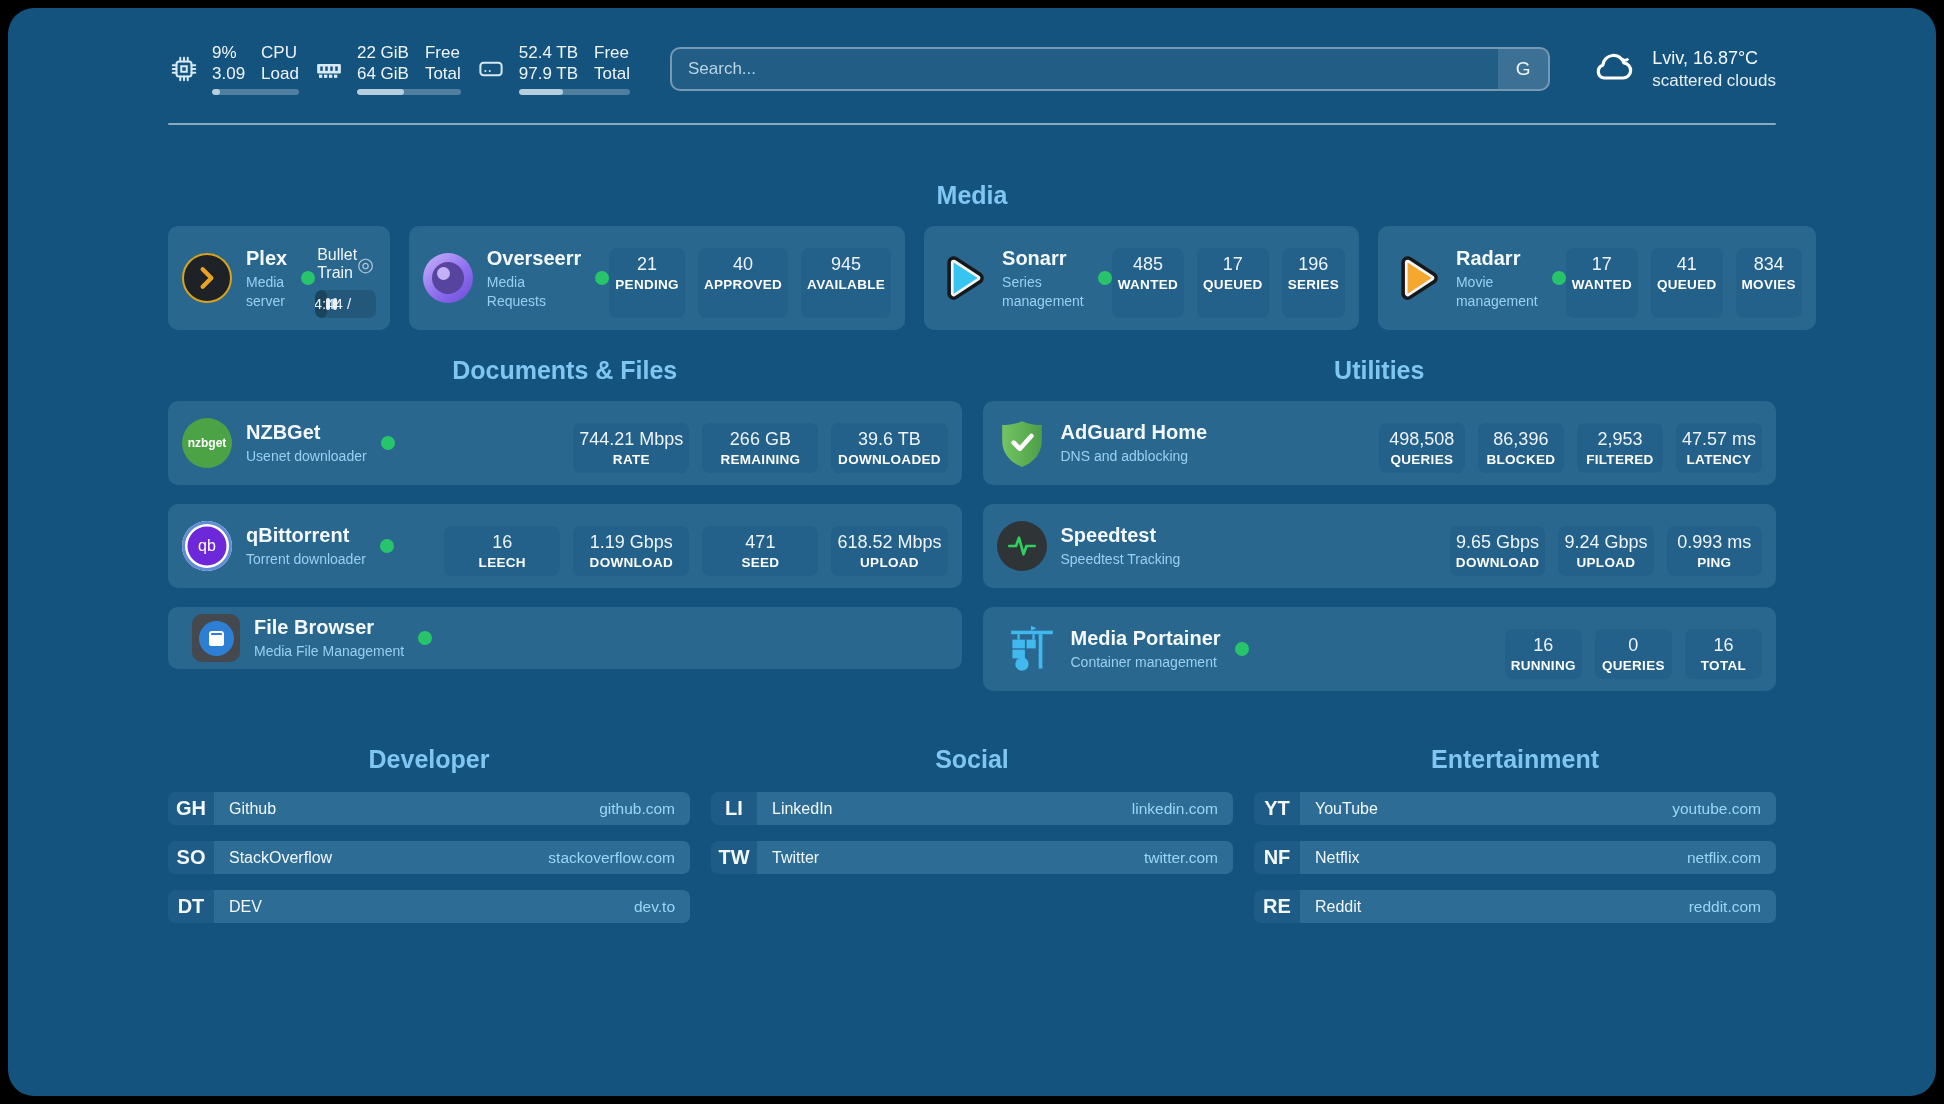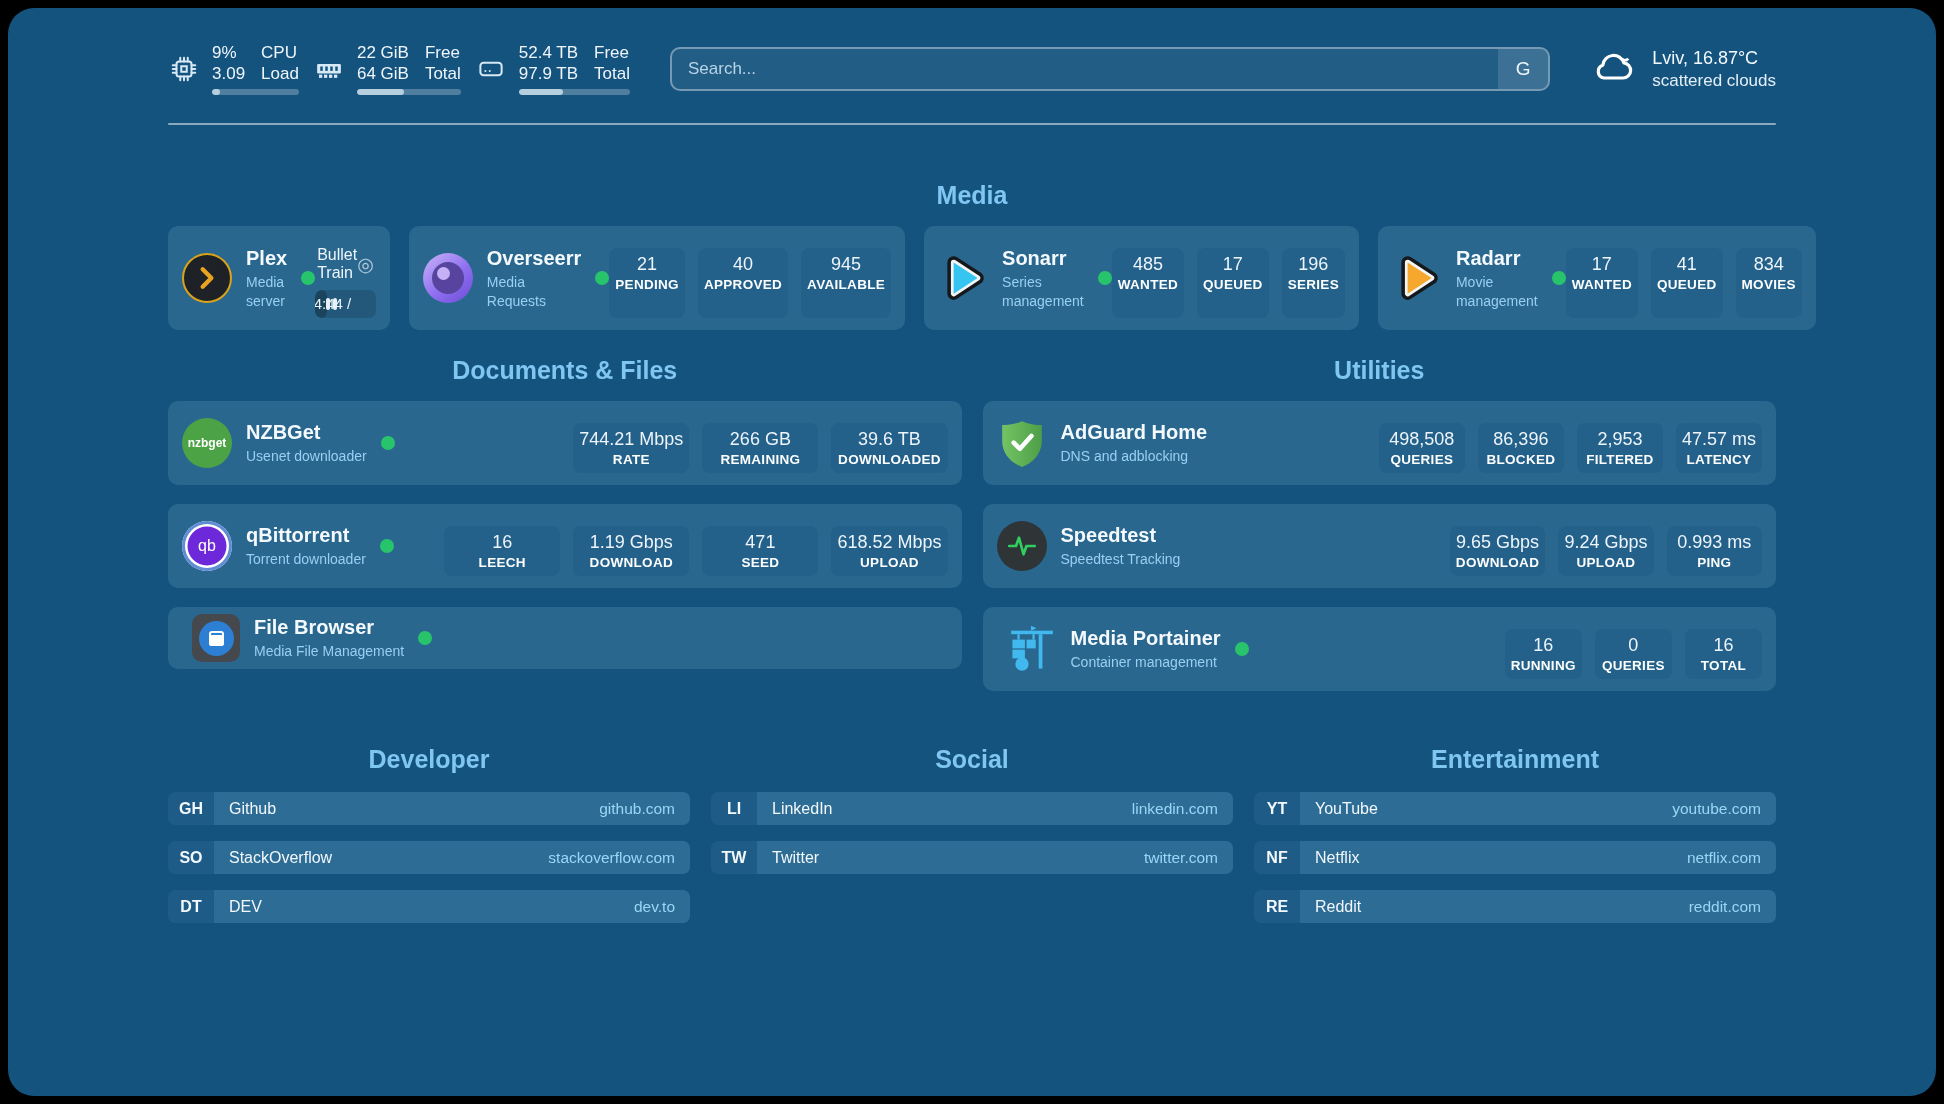--- a/index.html
+++ b/index.html
@@ -102,21 +102,21 @@
   .col .card { margin-bottom: 19px; }
   .col .card:last-child { margin-bottom: 0; padding-left: 24px; }
   .card-slim { padding: 7px 14px; }
   .card-slim .card-head { min-height: 48px; }
 
   
   .links-wrap { margin-top: 54px; display: grid; grid-template-columns: repeat(3, 1fr); gap: 21px; padding-bottom: 60px; }
   .links-col .section-title { margin-bottom: 18px; }
   .link-row { display: flex; height: 33px; border-radius: 7px; overflow: hidden; margin-bottom: 16px; cursor: pointer; }
   .link-row:last-child { margin-bottom: 0; }
-  .link-abbr { width: 46px; flex: none; background: #1e5c87; color: #f2f8fc; font-size: 16px; font-weight: 600; display: flex; align-items: center; justify-content: center; }
+  .link-abbr { width: 46px; flex: none; background: #1e5c87; color: #f2f8fc; font-size: 20px; font-weight: 600; display: flex; align-items: center; justify-content: center; }
   .link-body { flex: 1; background: #2d6c95; display: flex; align-items: center; justify-content: space-between; padding: 0 15px; }
   .link-name { font-size: 16px; color: #f2f8fc; }
   .link-domain { font-size: 15.5px; color: #9bd6f7; }
 </style>
 </head>
 <body>
 
 <div class="page">
   <div class="content">
 

